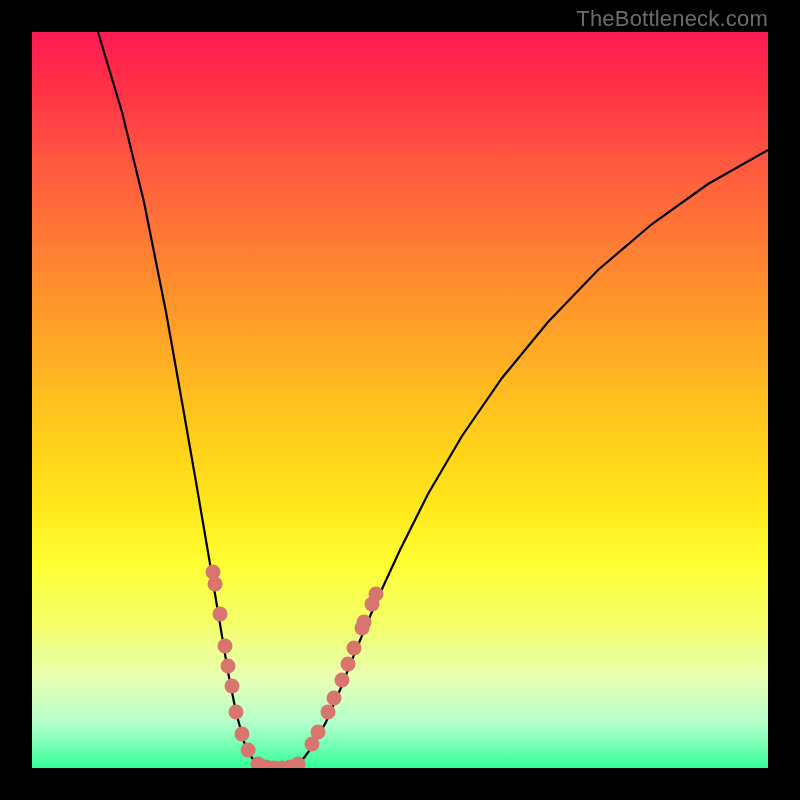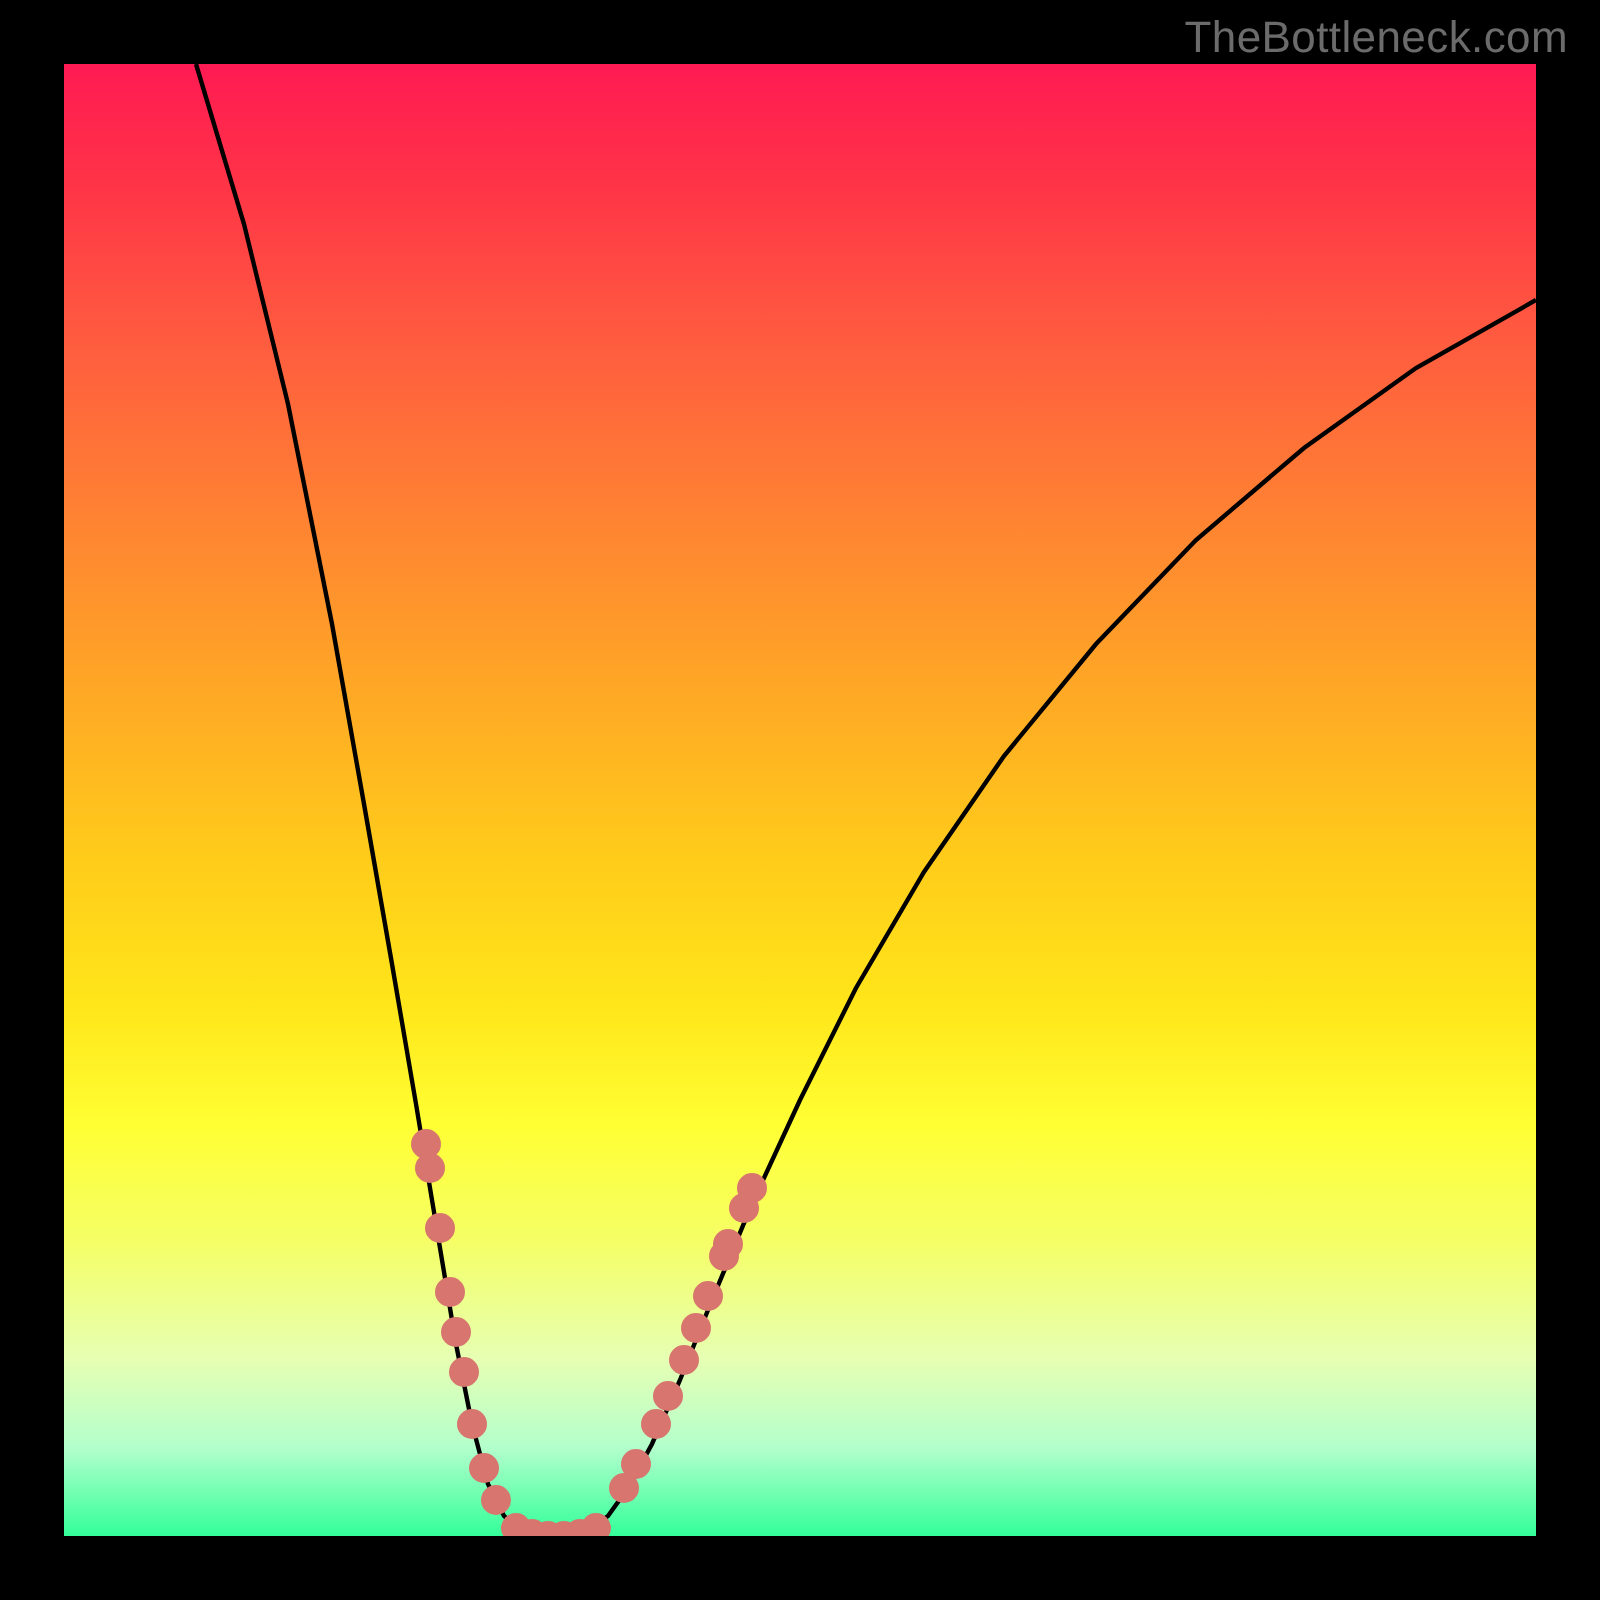--- a/index.html
+++ b/index.html
@@ -27,21 +27,21 @@
       #ffff33 72%,
       #f5ff66 80%,
       #e6ffb3 88%,
       #b3ffcc 94%,
       #33ff99 100%
     );
   }
   .watermark {
     position: absolute;
     top: 6px;
-    right: 16px;
+    right: 32px;
     font-family: Arial, Helvetica, sans-serif;
     font-size: 22px;
     color: #6b6b6b;
     letter-spacing: 0.2px;
   }
   svg.curve {
     position: absolute;
     left: 0; top: 0;
     width: 736px;
     height: 736px;

